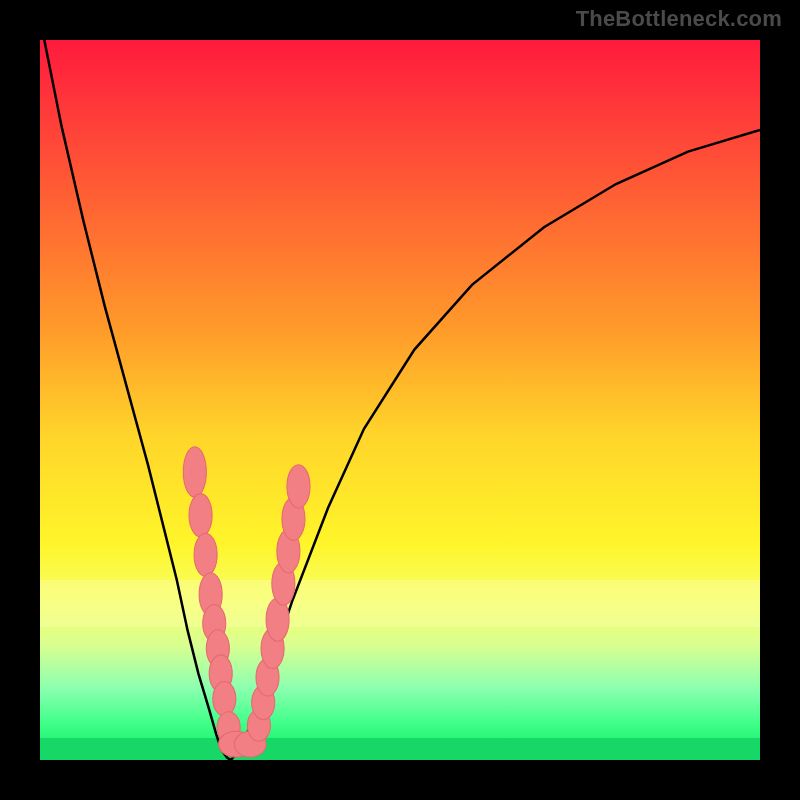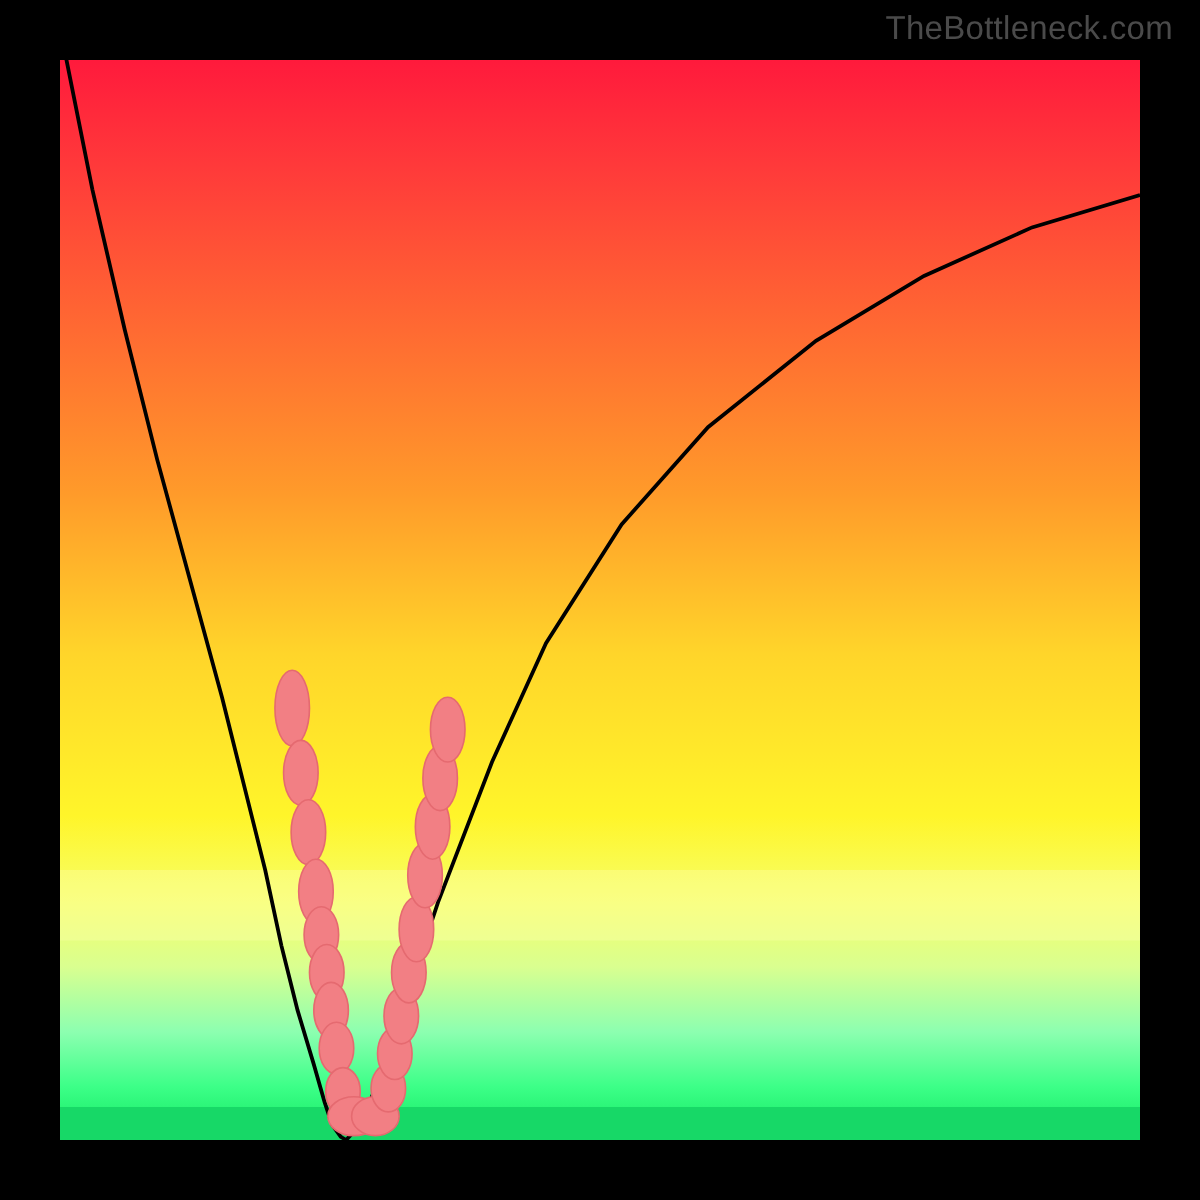--- a/index.html
+++ b/index.html
@@ -60,21 +60,21 @@
     left: 0;
     width: 100%;
     height: 100%;
   }
   .attrib {
     position: absolute;
     top: 6px;
     right: 18px;
     color: #4a4a4a;
     font-size: 22px;
-    font-weight: 400;
+    font-weight: 700;
     letter-spacing: 0.2px;
   }
 </style>
 </head>
 <body>
 
 <div class="frame">
   <div class="plot">
     <div class="band-yellow"></div>
     <div class="band-green"></div>

